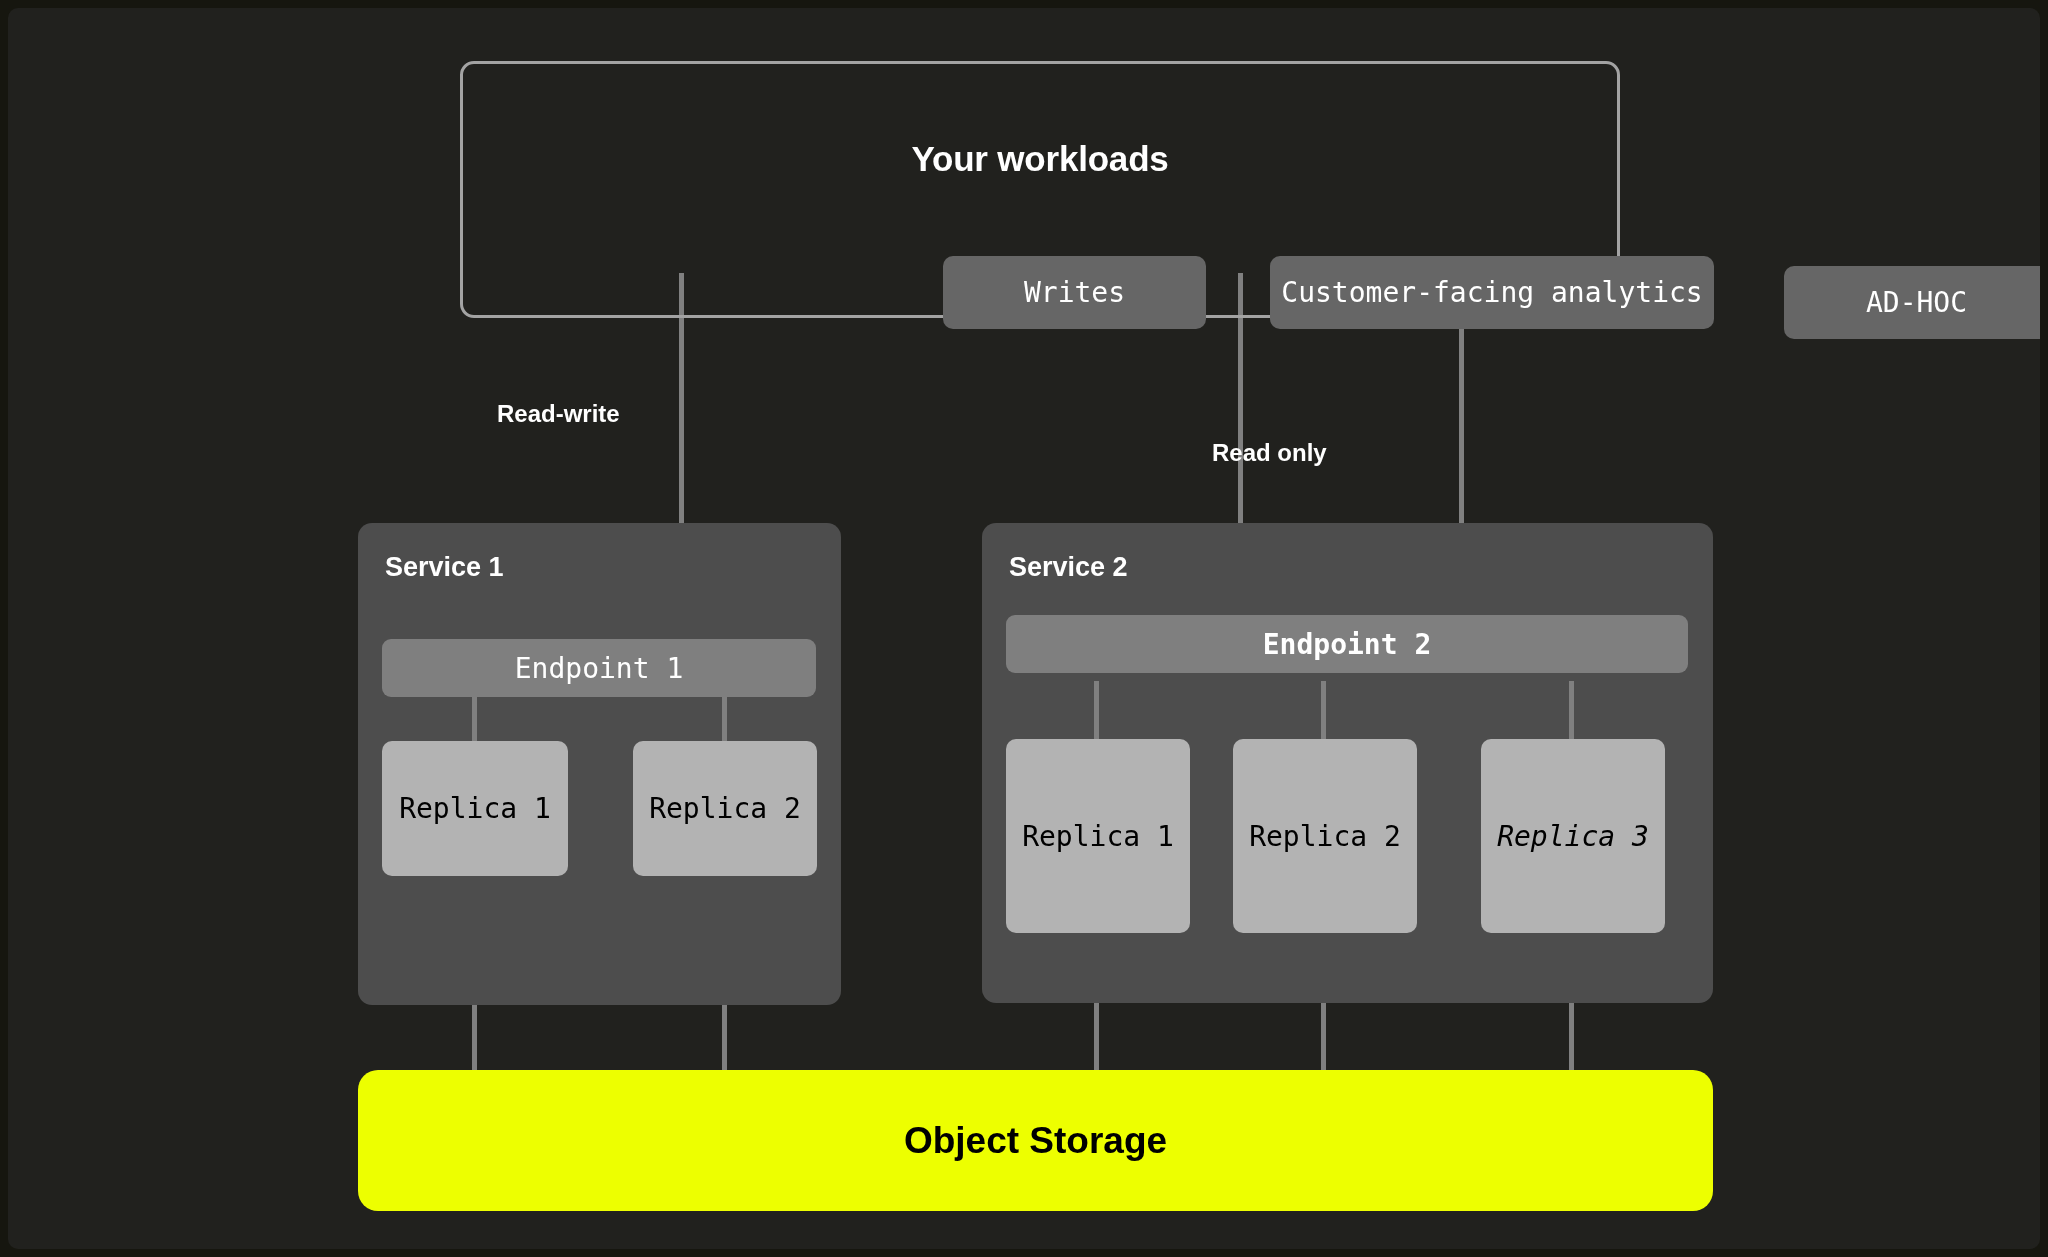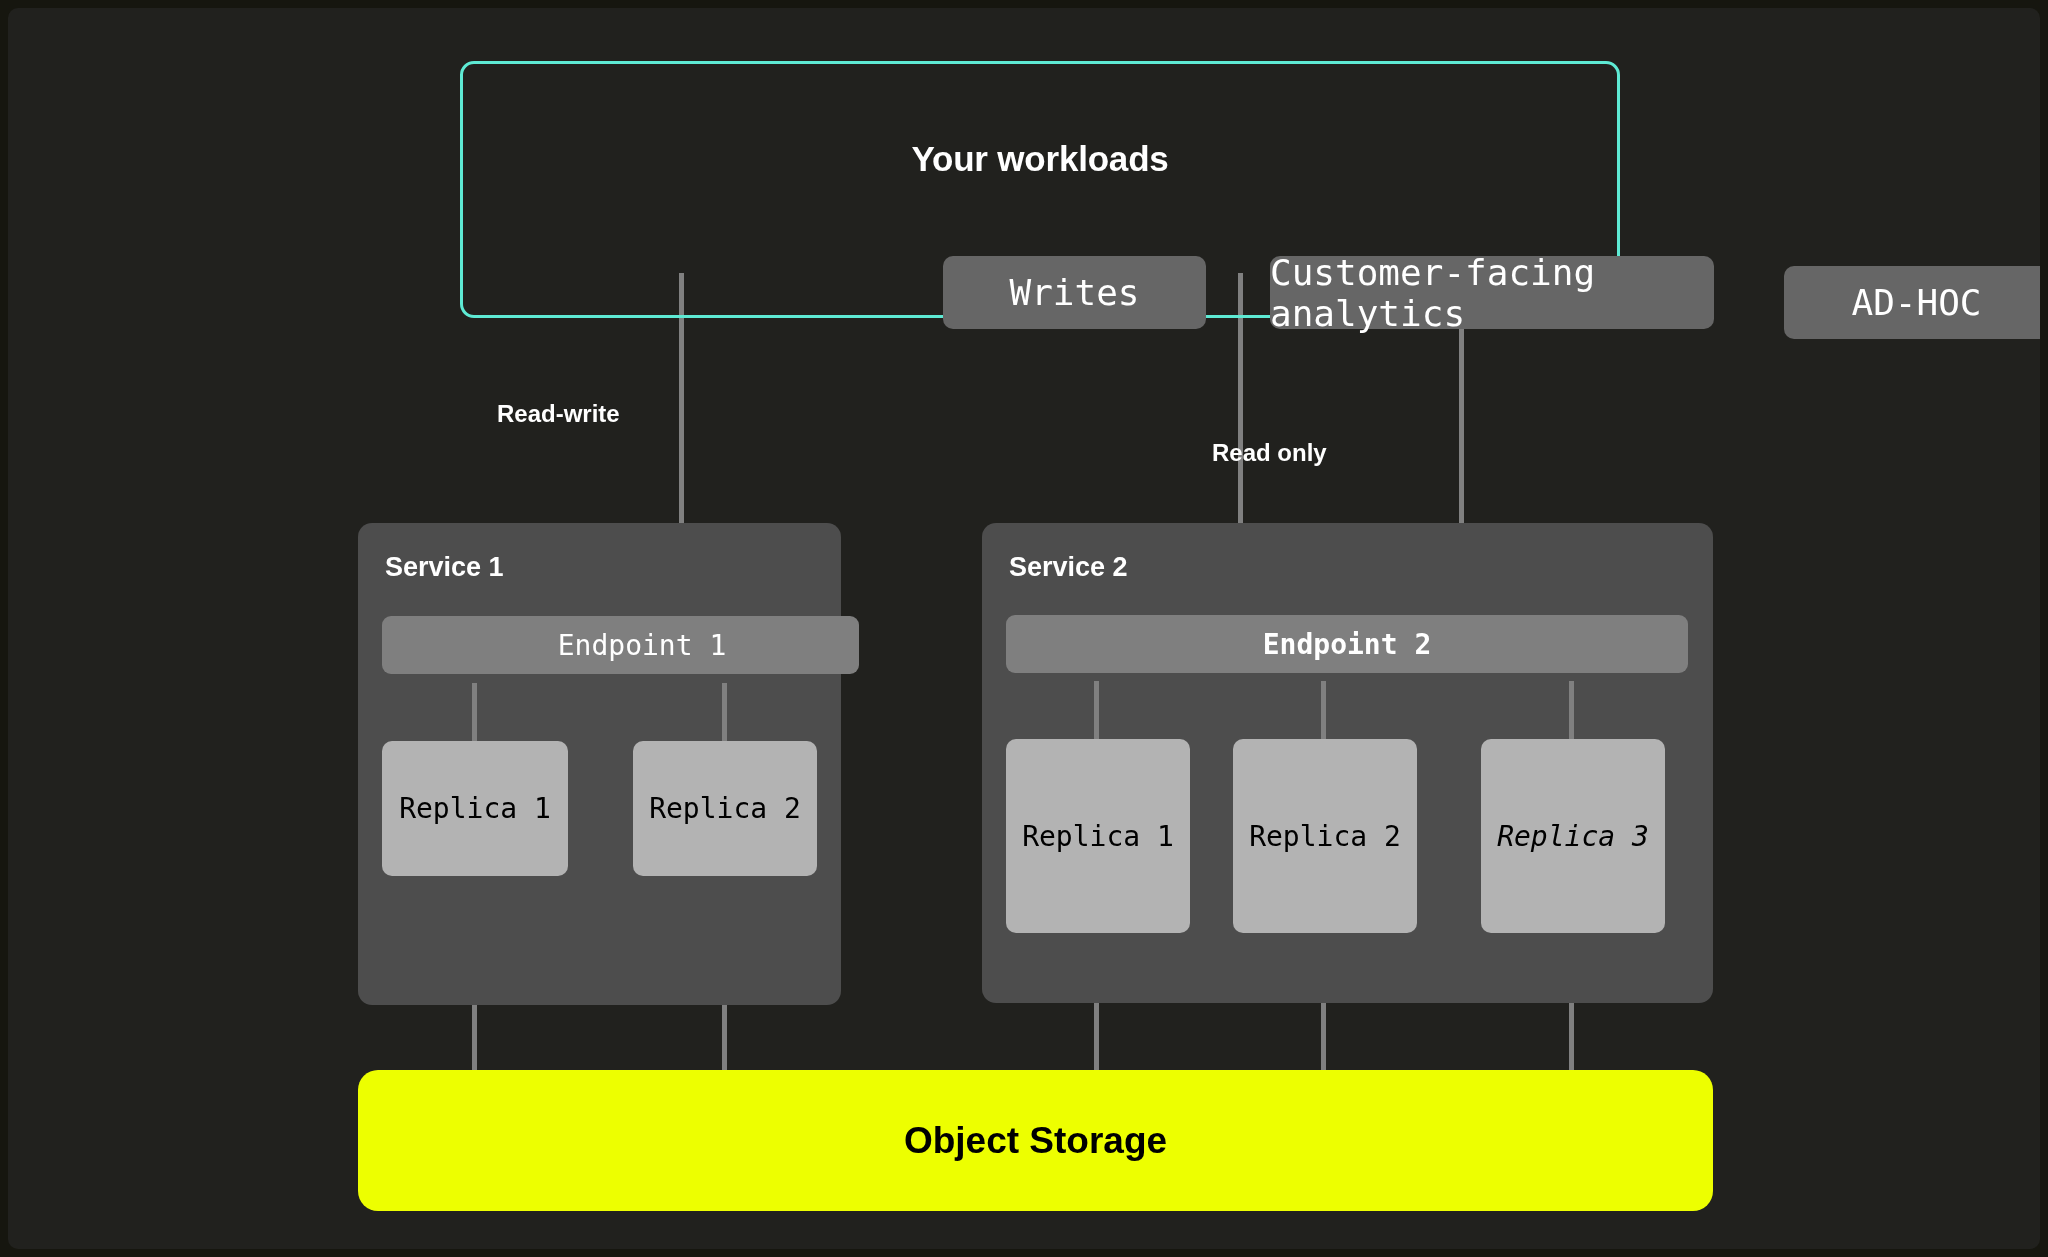--- a/index.html
+++ b/index.html
@@ -23,32 +23,32 @@
   .arrow-head{
     position:absolute;width:0;height:0;
     border-left:14px solid transparent;
     border-right:14px solid transparent;
     border-top:20px solid #808080;
   }
 
   
   #workloads{
     left:452px;top:53px;width:1160px;height:257px;
-    border:3px solid #5eead4;border-radius:14px;
+    border:3px solid #a3a3a3;border-radius:14px;
     background:transparent;
   }
   #workloads-title{
     position:absolute;left:0;top:75px;width:100%;
     text-align:center;color:#ffffff;
     font-size:35px;font-weight:bold;letter-spacing:-0.2px;
   }
   .wl-btn{
     position:absolute;background:#666666;border-radius:10px;
     color:#ffffff;font-family:"DejaVu Sans Mono","Liberation Mono",monospace;
-    font-size:36px;display:flex;align-items:center;justify-content:center;
+    font-size:28px;display:flex;align-items:center;justify-content:center;
     height:73px;top:192px;
   }
   #wl-writes{left:480px;width:263px;}
   #wl-analytics{left:807px;width:444px;}
   #wl-adhoc{left:1321px;width:265px;margin-top:10px;}
 
   
   .flow-label{
     position:absolute;color:#ffffff;font-size:24px;font-weight:bold;
     white-space:nowrap;
@@ -64,21 +64,21 @@
   #service2{left:974px;top:515px;width:731px;height:480px;}
   .service-title{
     position:absolute;left:27px;top:29px;
     color:#ffffff;font-size:27px;font-weight:bold;
   }
   .endpoint{
     position:absolute;background:#7f7f7f;border-radius:9px;
     color:#ffffff;font-family:"DejaVu Sans Mono","Liberation Mono",monospace;
     font-size:28px;display:flex;align-items:center;justify-content:center;
   }
-  #endpoint1{left:24px;top:93px;width:434px;height:58px;padding-left:43px;}
+  #endpoint1{left:24px;top:116px;width:434px;height:58px;}
   #endpoint2{left:24px;top:92px;width:682px;height:58px;font-weight:bold;}
   .replica{
     position:absolute;background:#b3b3b3;border-radius:10px;
     color:#000000;font-family:"DejaVu Sans Mono","Liberation Mono",monospace;
     font-size:28px;display:flex;align-items:center;justify-content:center;
   }
   
   #s1r1{left:24px;top:218px;width:186px;height:135px;}
   #s1r2{left:275px;top:218px;width:184px;height:135px;}
   

